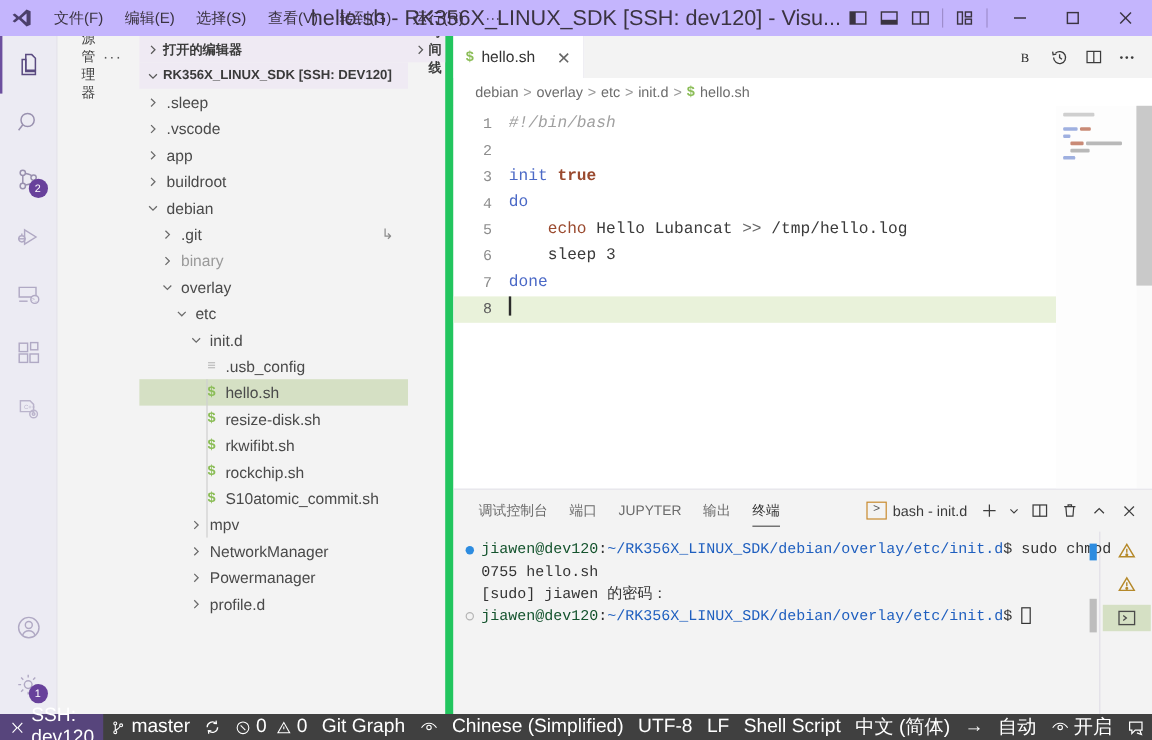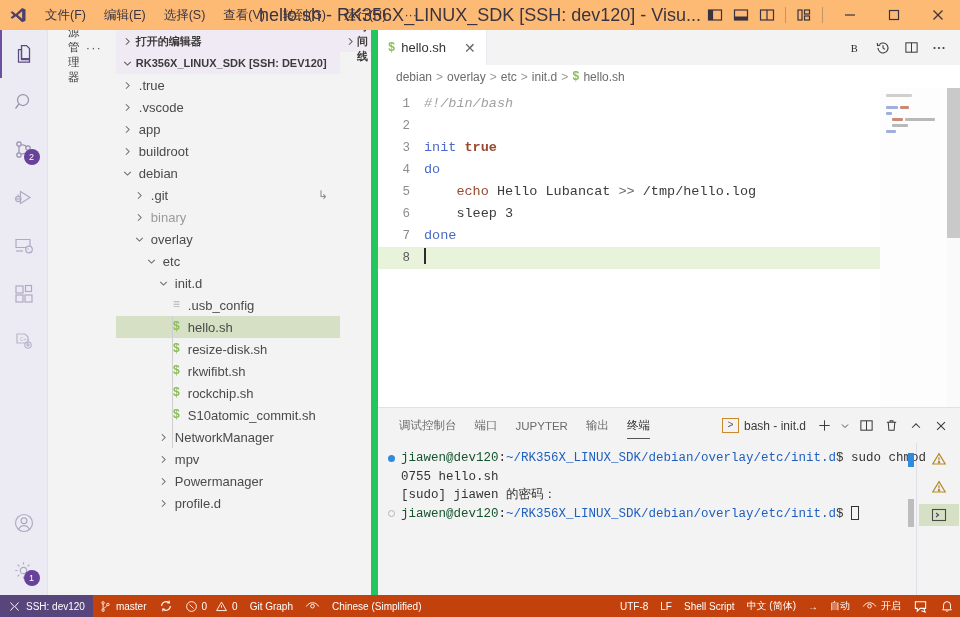--- a/index.html
+++ b/index.html
@@ -6,21 +6,21 @@
   html, body {
     width: 960px; height: 617px; overflow: hidden;
     font-family: "Liberation Sans", sans-serif;
     font-size: 13px; color: #3b3b3b;
     background: #f3f3f3;
   }
   .app { width: 960px; height: 617px; display: flex; flex-direction: column; }
 
   
   .titlebar {
-    height: 30px; background: #fdba74; display: flex; align-items: center;
+    height: 30px; background: #c4b5fd; display: flex; align-items: center;
     flex: 0 0 30px; position: relative;
   }
   .vsicon { width: 36px; display: flex; align-items: center; justify-content: center; }
   .menus { display: flex; align-items: center; gap: 0px; }
   .menu-item {
     padding: 3px 9px; font-size: 12.5px; color: #3a3340; white-space: nowrap; cursor: default;
   }
   .title-center {
     position: absolute; left: 0; right: 0; text-align: center;
     font-size: 18px; color: #3a3340; pointer-events: none;
@@ -187,22 +187,22 @@
   .term-scroll .t2 { position:absolute; left:2px; width:6px; top:56px; height:28px; background:#bdbdbd; }
   .term-tabs {
     width: 44px; flex: 0 0 44px; border-left: 1px solid #e0dee6; display: flex;
     flex-direction: column; align-items: center; padding-top: 5px; gap: 6px;
   }
   .tt-row { width: 40px; height: 22px; display: flex; align-items: center; justify-content: center; }
   .tt-row.sel { background: #d5e0c4; }
 
   
   .statusbar {
-    height: 22px; flex: 0 0 22px; background: #c2410c; display: flex; align-items: center;
-    color: #fff; font-size: 10px;
+    height: 22px; flex: 0 0 22px; background: #404040; display: flex; align-items: center;
+    color: #fff; font-size: 16px;
   }
   .sb-remote { background: #57457c; height: 22px; display: flex; align-items: center; gap: 5px; padding: 0 8px; }
   .sb-item { height: 22px; display: flex; align-items: center; gap: 4px; padding: 0 6px; white-space: nowrap; cursor: default; }
   .sb-right { margin-left: auto; display: flex; align-items: center; }
   svg { display: block; }
 </style>
 </head>
 <body>
 
 <div class="app">
@@ -386,21 +386,21 @@
           <span>RK356X_LINUX_SDK [SSH: DEV120]</span>
         </div>
 
         <div id="tree-container" style="position: relative;">
             <div class="tree-row" style="padding-left: 4px;">
               <span class="chev">
                 <svg width="13" height="13" viewBox="0 0 16 16" fill="none" stroke="#6b6b6b" stroke-width="1.3">
                   <path d="M6 4l4 4-4 4"></path>
                 </svg>
               </span>
-              <span class="lbl">.true</span>
+              <span class="lbl">.sleep</span>
             </div>
             <div class="tree-row" style="padding-left: 4px;">
               <span class="chev">
                 <svg width="13" height="13" viewBox="0 0 16 16" fill="none" stroke="#6b6b6b" stroke-width="1.3">
                   <path d="M6 4l4 4-4 4"></path>
                 </svg>
               </span>
               <span class="lbl">.vscode</span>
             </div>
             <div class="tree-row" style="padding-left: 4px;">
@@ -491,29 +491,29 @@
             <div class="tree-row" style="padding-left: 52px;">
               <span class="ficon">$</span>
               <span class="lbl">S10atomic_commit.sh</span>
             </div>
             <div class="tree-row" style="padding-left: 40px;">
               <span class="chev">
                 <svg width="13" height="13" viewBox="0 0 16 16" fill="none" stroke="#6b6b6b" stroke-width="1.3">
                   <path d="M6 4l4 4-4 4"></path>
                 </svg>
               </span>
+              <span class="lbl">mpv</span>
+            </div>
+            <div class="tree-row" style="padding-left: 40px;">
+              <span class="chev">
+                <svg width="13" height="13" viewBox="0 0 16 16" fill="none" stroke="#6b6b6b" stroke-width="1.3">
+                  <path d="M6 4l4 4-4 4"></path>
+                </svg>
+              </span>
               <span class="lbl">NetworkManager</span>
-            </div>
-            <div class="tree-row" style="padding-left: 40px;">
-              <span class="chev">
-                <svg width="13" height="13" viewBox="0 0 16 16" fill="none" stroke="#6b6b6b" stroke-width="1.3">
-                  <path d="M6 4l4 4-4 4"></path>
-                </svg>
-              </span>
-              <span class="lbl">mpv</span>
             </div>
             <div class="tree-row" style="padding-left: 40px;">
               <span class="chev">
                 <svg width="13" height="13" viewBox="0 0 16 16" fill="none" stroke="#6b6b6b" stroke-width="1.3">
                   <path d="M6 4l4 4-4 4"></path>
                 </svg>
               </span>
               <span class="lbl">Powermanager</span>
             </div>
             <div class="tree-row" style="padding-left: 40px;">

